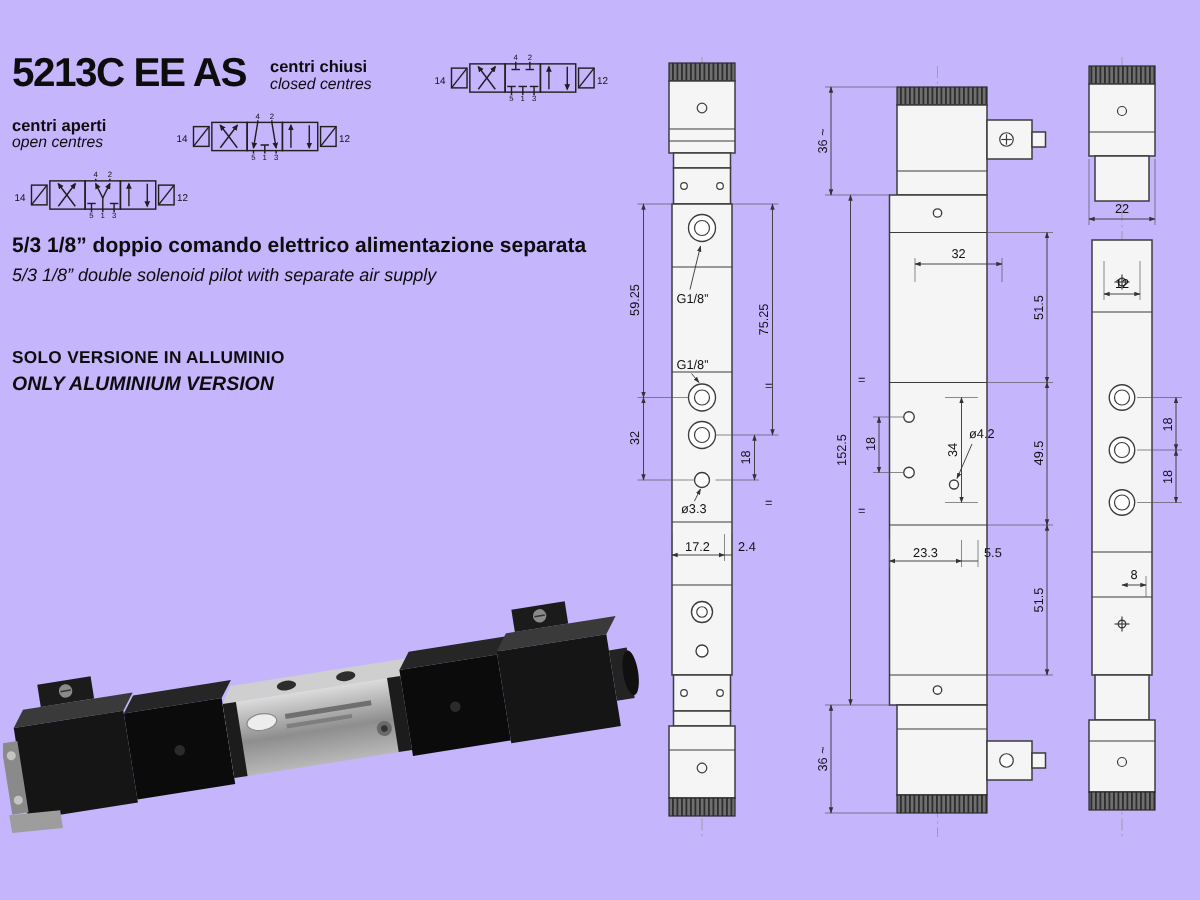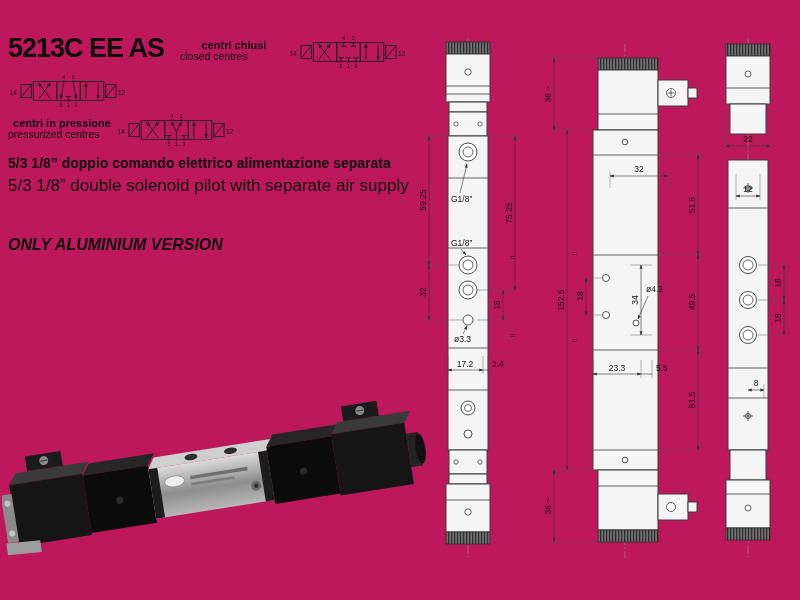--- a/index.html
+++ b/index.html
@@ -1,35 +1,35 @@
 <!DOCTYPE html>
 <html><head>
 <meta charset="utf-8">
 <style>
   * { margin:0; padding:0; box-sizing:border-box; }
   html,body { width:800px; height:600px; background:#fff; }
   body { font-family:"Liberation Sans", sans-serif; color:#0d0d0d; overflow:hidden; }
-  .page { position:relative; width:800px; height:600px; background:#be185d; overflow:hidden; }
+  .page { position:relative; width:800px; height:600px; background:#c4b5fd; overflow:hidden; }
 
   
   .products { position:absolute; left:8px; top:34px; width:412px; }
   .product-row { display:flex; align-items:flex-start; height:39px; }
   .product-code { width:172px; font-size:27px; font-weight:bold; letter-spacing:-1px; line-height:1.05; white-space:nowrap; }
   .product-desc { width:108px; padding-top:5px; line-height:1.12; }
-  .desc-it { font-size:11px; font-weight:bold;text-align:center; }
-  .desc-en { font-size:10.5px; }
+  .desc-it { font-size:11px; font-weight:bold; }
+  .desc-en { font-size:10.5px; font-style:italic; }
   .symbol { margin-top:2px; }
 
   .subtitle { position:absolute; left:8px; top:155px; width:412px; }
   .subtitle-it { font-size:14px; font-weight:bold; }
-  .subtitle-en { font-size:17px; margin-top:5px; }
+  .subtitle-en { font-size:12px; font-style:italic; margin-top:5px; }
 
   .note { position:absolute; left:8px; top:233px; }
   .note-it { font-size:11.5px; font-weight:bold; letter-spacing:0.2px; }
-  .note-en { font-size:16px; font-weight:bold; font-style:italic; margin-top:3px; }
+  .note-en { font-size:13px; font-weight:bold; font-style:italic; margin-top:3px; }
 
   
   svg { font-family:"Liberation Sans", sans-serif; position:absolute; }
   svg.inline-sym { position:static; }
   .part { fill:#f5f5f5; stroke:#3c3c3c; stroke-width:1; }
   .knurlr { fill:url(#knurl); stroke:#2c2c2c; stroke-width:0.8; }
   .ln  { fill:none; stroke:#3c3c3c; stroke-width:0.8; }
   .lnf { fill:#ffffff; stroke:#3c3c3c; stroke-width:0.8; }
   .dbl { fill:#ffffff; stroke:#3c3c3c; stroke-width:0.9; }
   .cl  { stroke:#9a9a9a; stroke-width:0.6; stroke-dasharray:8 2.5 1.5 2.5; fill:none; }
@@ -109,20 +109,24 @@
         <text class="st" x="116" y="21">12</text>
         <text class="sn" x="58.5" y="4.5">4</text>
         <text class="sn" x="68.5" y="4.5">2</text>
         <text class="sn" x="55.5" y="33.5">5</text>
         <text class="sn" x="63.5" y="33.5">1</text>
         <text class="sn" x="71.5" y="33.5">3</text>
       </svg>
     </div>
 
     <div class="product-row">
+      <div class="product-desc">
+        <div class="desc-it">centri aperti</div>
+        <div class="desc-en">open centres</div>
+      </div>
       <svg class="symbol inline-sym" viewBox="0 0 128 34" width="122" height="32">
         <text class="st" x="1" y="21">14</text>
         <g class="sb">
           <rect x="13" y="10" width="11" height="14"></rect>
             <line x1="13" y1="24" x2="24" y2="10"></line>
           <rect x="26" y="7" width="25" height="20"></rect>
           <rect x="51" y="7" width="25" height="20"></rect>
           <rect x="76" y="7" width="25" height="20"></rect>
           <rect x="103" y="10" width="11" height="14"></rect>
             <line x1="103" y1="24" x2="114" y2="10"></line>
@@ -143,24 +147,20 @@
         <text class="st" x="116" y="21">12</text>
         <text class="sn" x="58.5" y="4.5">4</text>
         <text class="sn" x="68.5" y="4.5">2</text>
         <text class="sn" x="55.5" y="33.5">5</text>
         <text class="sn" x="63.5" y="33.5">1</text>
         <text class="sn" x="71.5" y="33.5">3</text>
       </svg>
     </div>
 
     <div class="product-row">
-      <div class="product-desc">
-        <div class="desc-it">centri in pressione</div>
-        <div class="desc-en">pressurized centres</div>
-      </div>
       <svg class="symbol inline-sym" viewBox="0 0 128 34" width="122" height="32">
         <text class="st" x="1" y="21">14</text>
         <g class="sb">
           <rect x="13" y="10" width="11" height="14"></rect>
             <line x1="13" y1="24" x2="24" y2="10"></line>
           <rect x="26" y="7" width="25" height="20"></rect>
           <rect x="51" y="7" width="25" height="20"></rect>
           <rect x="76" y="7" width="25" height="20"></rect>
           <rect x="103" y="10" width="11" height="14"></rect>
             <line x1="103" y1="24" x2="114" y2="10"></line>
@@ -190,20 +190,21 @@
       </svg>
     </div>
   </div>
 
   <div class="subtitle">
     <div class="subtitle-it">5/3 1/8” doppio comando elettrico alimentazione separata</div>
     <div class="subtitle-en">5/3 1/8” double solenoid pilot with separate air supply</div>
   </div>
 
   <div class="note">
+    <div class="note-it">SOLO VERSIONE IN ALLUMINIO</div>
     <div class="note-en">ONLY ALUMINIUM VERSION</div>
   </div>
 
   <svg class="photo" style="left:2px; top:372px;" width="430" height="226" viewBox="0 0 430 226">
     <g transform="rotate(-9 215 128)">
 
       <polygon points="12,81 86,81 94,70 20,70" fill="#3a3a3a"></polygon>
       <polygon points="86,83 152,83 160,72 94,72" fill="#262626"></polygon>
       <polygon points="152,87 272,87 279,76 159,76" fill="#cfcfcf"></polygon>
       <polygon points="272,83 338,83 346,72 280,72" fill="#262626"></polygon>

